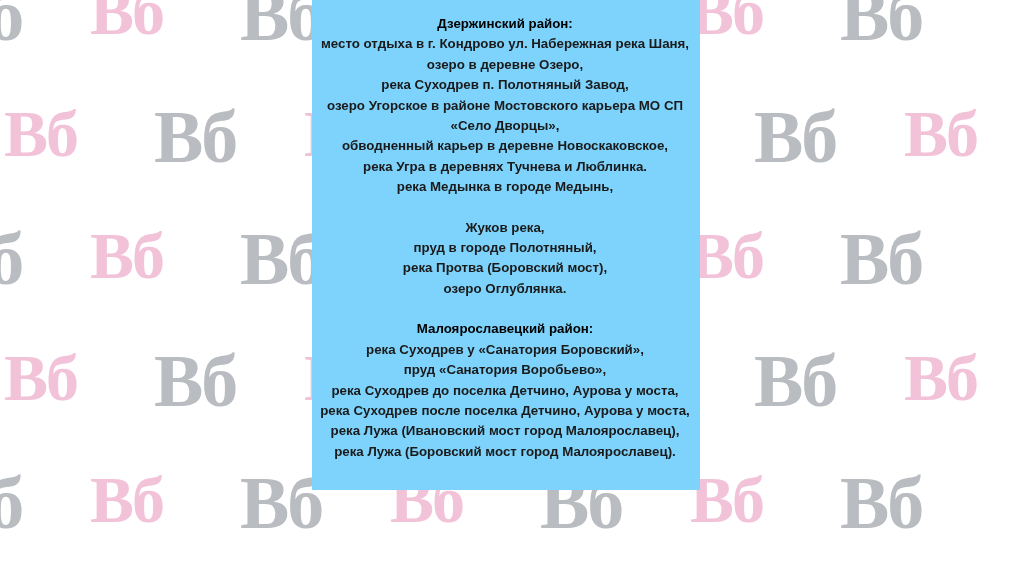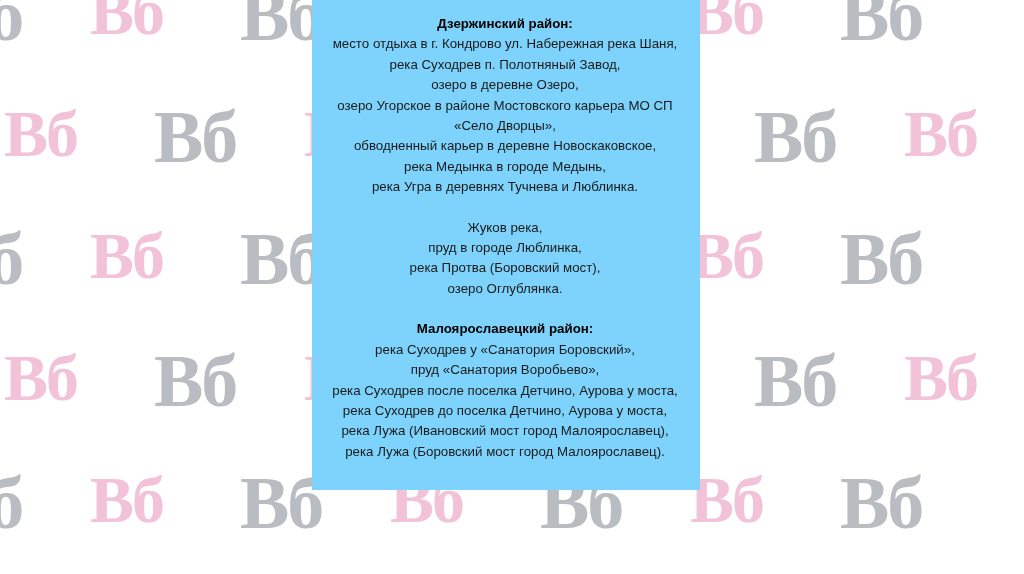--- a/index.html
+++ b/index.html
@@ -63,20 +63,21 @@
     margin-bottom: 20px;
   }
   .section:last-child { margin-bottom: 16px; }
   .section-heading {
     font-weight: bold;
     color: #000000;
     margin-bottom: 0px;
   }
   .section-line {
     white-space: normal;
+    font-weight: bold;
   }
 </style>
 </head>
 <body>
 
 <div class="page">
 
   <div class="watermark-layer" id="watermark-layer">
       <div class="wm wm-gray" style="font-size: 74px; left: -60px; top: -18px;">Вб</div>
       <div class="wm wm-pink" style="font-size: 66px; left: 90px; top: -18px;">Вб</div>
@@ -113,38 +114,38 @@
       <div class="wm wm-gray" style="font-size: 74px; left: 540px; top: 470px;">Вб</div>
       <div class="wm wm-pink" style="font-size: 66px; left: 690px; top: 470px;">Вб</div>
       <div class="wm wm-gray" style="font-size: 74px; left: 840px; top: 470px;">Вб</div>
     </div>
 
   <div class="content-card">
     <div class="doc-text" id="doc-body">
         <div class="section">
           <div class="section-heading">Дзержинский район:</div>
           <div class="section-line">место отдыха в г. Кондрово ул. Набережная река Шаня,</div>
+          <div class="section-line">озеро в деревне Озеро,</div>
           <div class="section-line">река Суходрев п. Полотняный Завод,</div>
-          <div class="section-line">озеро в деревне Озеро,</div>
           <div class="section-line">озеро Угорское в районе Мостовского карьера МО СП «Село Дворцы»,</div>
           <div class="section-line">обводненный карьер в деревне Новоскаковское,</div>
+          <div class="section-line">река Угра в деревнях Тучнева и Люблинка.</div>
           <div class="section-line">река Медынка в городе Медынь,</div>
-          <div class="section-line">река Угра в деревнях Тучнева и Люблинка.</div>
         </div>
         <div class="section">
           <div class="section-line">Жуков река,</div>
-          <div class="section-line">пруд в городе Люблинка,</div>
+          <div class="section-line">пруд в городе Полотняный,</div>
           <div class="section-line">река Протва (Боровский мост),</div>
           <div class="section-line">озеро Оглублянка.</div>
         </div>
         <div class="section">
           <div class="section-heading">Малоярославецкий район:</div>
           <div class="section-line">река Суходрев у «Санатория Боровский»,</div>
           <div class="section-line">пруд «Санатория Воробьево»,</div>
+          <div class="section-line">река Суходрев до поселка Детчино, Аурова у моста,</div>
           <div class="section-line">река Суходрев после поселка Детчино, Аурова у моста,</div>
-          <div class="section-line">река Суходрев до поселка Детчино, Аурова у моста,</div>
           <div class="section-line">река Лужа (Ивановский мост город Малоярославец),</div>
           <div class="section-line">река Лужа (Боровский мост город Малоярославец).</div>
         </div>
       </div>
   </div>
 
 </div>
 
 </body></html>

